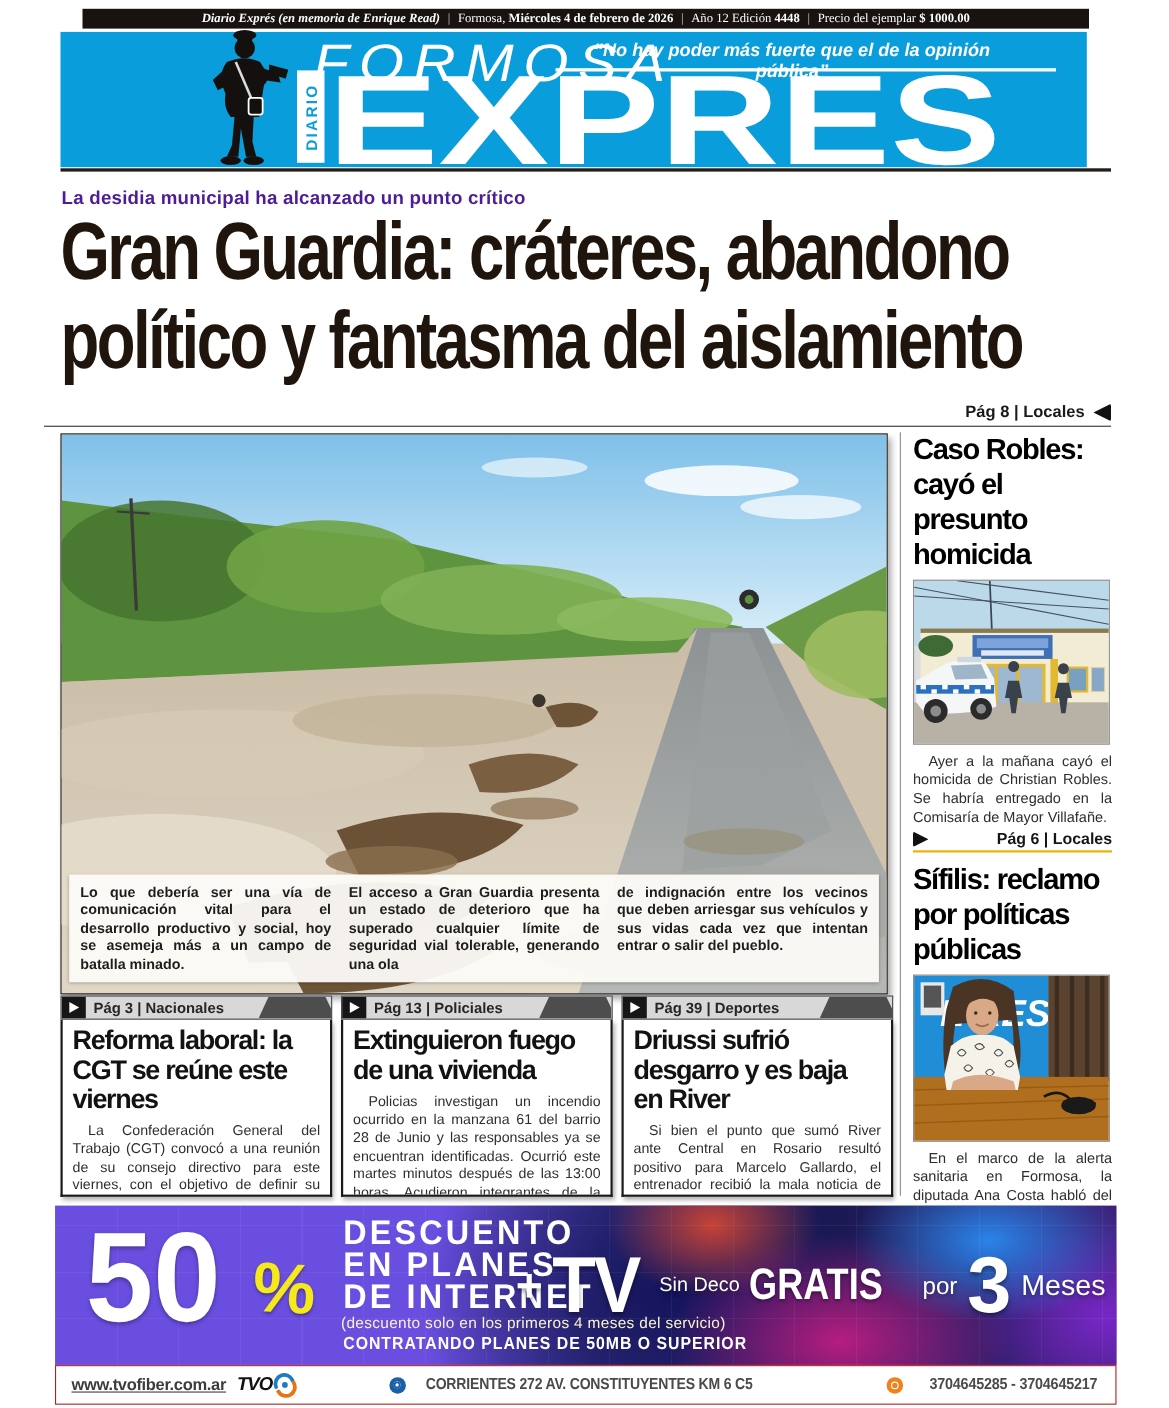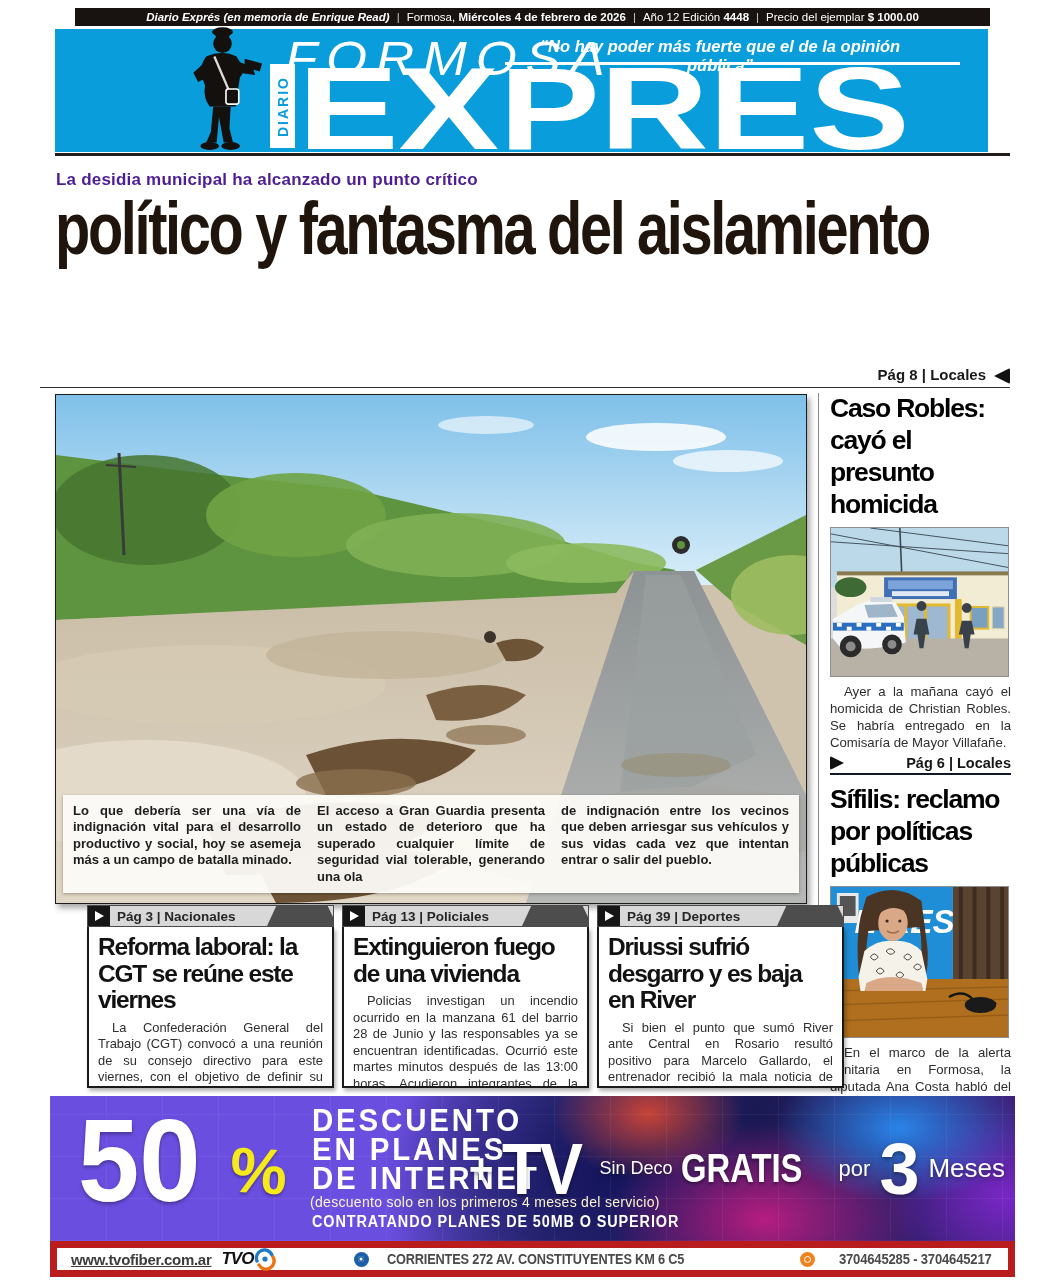--- a/index.html
+++ b/index.html
@@ -4,21 +4,21 @@
 <style>
   html,body{margin:0;padding:0;background:#ffffff;}
   #page{position:relative;width:1063px;height:1280px;margin:0 auto;background:#fff;
         font-family:"Liberation Sans",sans-serif;overflow:hidden;color:#222;}
   .abs{position:absolute;}
   .cx{display:inline-block;transform:scaleX(var(--sx,.85));transform-origin:0 50%;white-space:nowrap;}
   .cxr{transform-origin:100% 50%;}
 
   
   .topbar{left:75px;top:8px;width:915px;height:18px;background:#181210;color:#fff;
-          display:flex;align-items:center;justify-content:center;font-size:11.5px;white-space:nowrap;}
+          display:flex;align-items:center;justify-content:center;font-size:11.5px;white-space:nowrap;font-family:Liberation Serif, serif;}
   .topbar .b{font-weight:bold;}
   .topbar .i{font-style:italic;font-weight:bold;}
   .topbar .sep{margin:0 7px;color:#cfcac6;font-weight:normal;}
 
   
   .masthead{left:55px;top:29px;width:933px;height:123px;background:#0a9ddc;overflow:visible;}
   .mh-formosa{position:absolute;left:230px;top:2px;color:#fff;font-weight:normal;font-style:italic;
               font-size:48px;letter-spacing:8px;}
   .mh-expres{position:absolute;left:243px;top:30px;color:#fff;font-weight:bold;
              font-size:116px;line-height:100px;letter-spacing:0;}
@@ -50,27 +50,27 @@
            display:flex;gap:16px;padding:8px 10px;box-shadow:0 1px 3px rgba(0,0,0,.3);}
   .caption p{margin:0;flex:1;font-size:13px;line-height:16.5px;font-weight:bold;color:#1d1d1d;text-align:justify;}
 
   
   .vdivider{left:818px;top:393px;width:0;height:694px;border-left:1.5px solid #8a8a8a;}
   .rightcol{left:830px;top:392px;width:181px;}
   .rc-h{margin:0;font-size:26.5px;line-height:32px;font-weight:bold;color:#000000;letter-spacing:-1.2px;}
   .rc-photo{width:177px;border:1px solid #8e8e8e;margin:7px 0 6px 0;background:#ddd;}
   .rc-photo svg{display:block;width:100%;height:100%;}
   .rc-body{margin:0;font-size:13.2px;line-height:17px;color:#2e2e2e;text-align:justify;text-indent:14px;}
-  .rc-ref{display:flex;align-items:center;margin-top:4px;border-bottom:2px solid #0f172a;padding-bottom:2px;gap:45px;}
+  .rc-ref{display:flex;align-items:center;margin-top:4px;border-bottom:2px solid #eab308;padding-bottom:2px;gap:45px;}
   .rc-ref .tri{width:0;height:0;border-top:7px solid transparent;border-bottom:7px solid transparent;
                border-left:14px solid #111;border-radius:2px;}
   .rc-ref .lbl{flex:1;text-align:right;font-weight:bold;font-size:14.5px;color:#161616;}
 
   
-  .card{position:absolute;top:905px;width:247px;margin-left:32px;}
+  .card{position:absolute;top:905px;width:247px;}
   .card-header{height:20px;background:#d8d8d8;border:1px solid #4a4a4a;display:flex;align-items:center;position:relative;overflow:hidden;}
   .hd-arrowbox{width:22px;height:100%;background:#161616;display:flex;align-items:center;justify-content:center;flex:0 0 22px;}
   .hd-arrowbox .tri{width:0;height:0;border-top:5px solid transparent;border-bottom:5px solid transparent;border-left:9px solid #fff;}
   .hd-label{font-weight:bold;font-size:13.5px;color:#262626;margin-left:7px;}
   .hd-tab{position:absolute;right:0;top:0;width:66px;height:100%;background:#4d4d4d;
           clip-path:polygon(14% 0,92% 0,100% 55%,100% 100%,0 100%);}
   .card-box{border:2px solid #1a1a1a;border-top:none;height:161px;padding:6px 9px;box-sizing:border-box;
             background:#fff;box-shadow:2px 3px 4px rgba(0,0,0,.3);overflow:hidden;}
   .card-box h3{margin:1px 0 6px 0;font-size:24.5px;line-height:26.5px;font-weight:bold;
                color:#121212;letter-spacing:-1.2px;}
@@ -100,21 +100,21 @@
   .ad-plus{font-size:42px;font-weight:bold;}
   .ad-tv{font-size:72px;font-weight:bold;letter-spacing:-2px;--sx:.9;}
   .ad-sindeco{font-size:18px;}
   .ad-gratis{font-size:40px;font-weight:bold;--sx:.8;}
   .ad-por{font-size:22px;}
   .ad-3{font-size:72px;font-weight:bold;}
   .ad-meses{font-size:26px;}
   .ad-right span{text-shadow:0 2px 4px rgba(0,0,0,.4);}
 
   
-  .footer{left:50px;top:1241px;width:965px;height:36px;background:#fff;border:7px solid #b91c1c;
+  .footer{left:50px;top:1241px;width:965px;height:36px;background:#fff;border:1px solid #b91c1c;
           display:flex;align-items:center;box-sizing:border-box;color:#3c3c3c;}
   .ft-web{margin-left:14px;font-weight:bold;font-size:15px;text-decoration:underline;letter-spacing:-.3px;color:#3c3c3c;}
   .ft-logo{display:flex;align-items:center;margin-left:10px;}
   .ft-logo .t{font-weight:bold;font-style:italic;font-size:17px;color:#111;letter-spacing:-1px;}
   .ft-mid{flex:1;display:flex;align-items:center;justify-content:center;gap:18px;}
   .ft-right{display:flex;align-items:center;gap:7px;margin-right:16px;}
   .ft-txt{font-weight:bold;font-size:14.5px;letter-spacing:-.2px;color:#4a4a4a;}
   .ic-circle{width:15px;height:15px;border-radius:50%;display:inline-block;position:relative;flex:0 0 15px;}
   .ic-pin{background:#1b5fa8;}
   .ic-pin:after{content:"";position:absolute;left:4.5px;top:4.5px;width:6px;height:6px;border-radius:50%;
@@ -167,20 +167,21 @@
     <div class="mh-expres">
       <span class="cx" style="--sx:1.3">EXPRES</span>
     </div>
     <div class="mh-slogan">“No hay poder más fuerte que el de la opinión pública”</div>
     <div class="mh-sloganline"></div>
   </div>
   <div class="abs mast-rule"></div>
 
   <div class="abs kicker">La desidia municipal ha alcanzado un punto crítico</div>
   <div class="abs headline">
+    <div class="hl"><span class="cx">Gran Guardia: cráteres, abandono</span></div>
     <div class="hl"><span class="cx">político y fantasma del aislamiento</span></div>
   </div>
   <div class="abs lead-ref">
     <span>Pág 8  |  Locales</span><span class="tri"></span>
   </div>
   <div class="abs lead-rule"></div>
 
   <div class="abs main-photo">
     <svg viewBox="0 0 750 508" preserveAspectRatio="none">
       <defs>
@@ -225,21 +226,21 @@
       <path d="M150 430 Q280 390 390 420 Q330 480 170 480 Z" fill="#5d4428"></path>
       <path d="M200 470 Q320 440 400 465 Q340 508 220 508 Z" fill="#6e5437"></path>
       <ellipse cx="300" cy="388" rx="60" ry="14" fill="#8a6f4e" opacity=".8"></ellipse>
       <ellipse cx="430" cy="340" rx="40" ry="10" fill="#8a6f4e" opacity=".7"></ellipse>
       <ellipse cx="520" cy="470" rx="90" ry="20" fill="#b3a88f" opacity=".7"></ellipse>
       <ellipse cx="620" cy="370" rx="55" ry="12" fill="#978e72" opacity=".6"></ellipse>
       <rect x="773" y="0" width="0" height="0" fill="none"></rect>
       <circle cx="434" cy="242" r="6" fill="#3c342a"></circle>
     </svg>
     <div class="caption">
-      <p>Lo que debería ser una vía de indignación vital para el desarrollo productivo y social, hoy se asemeja más a un campo de batalla minado.</p>
+      <p>Lo que debería ser una vía de comunicación vital para el desarrollo productivo y social, hoy se asemeja más a un campo de batalla minado.</p>
       <p>El acceso a Gran Guardia presenta un estado de deterioro que ha superado cualquier límite de seguridad vial tolerable, generando una ola</p>
       <p>de indignación entre los vecinos que deben arriesgar sus vehículos y sus vidas cada vez que intentan entrar o salir del pueblo.</p>
     </div>
   </div>
 
   <div class="abs vdivider"></div>
 
   <div class="abs rightcol">
     <h2 class="rc-h">Caso Robles: cayó el presunto homicida</h2>
     <div class="rc-photo" style="height:148px">

